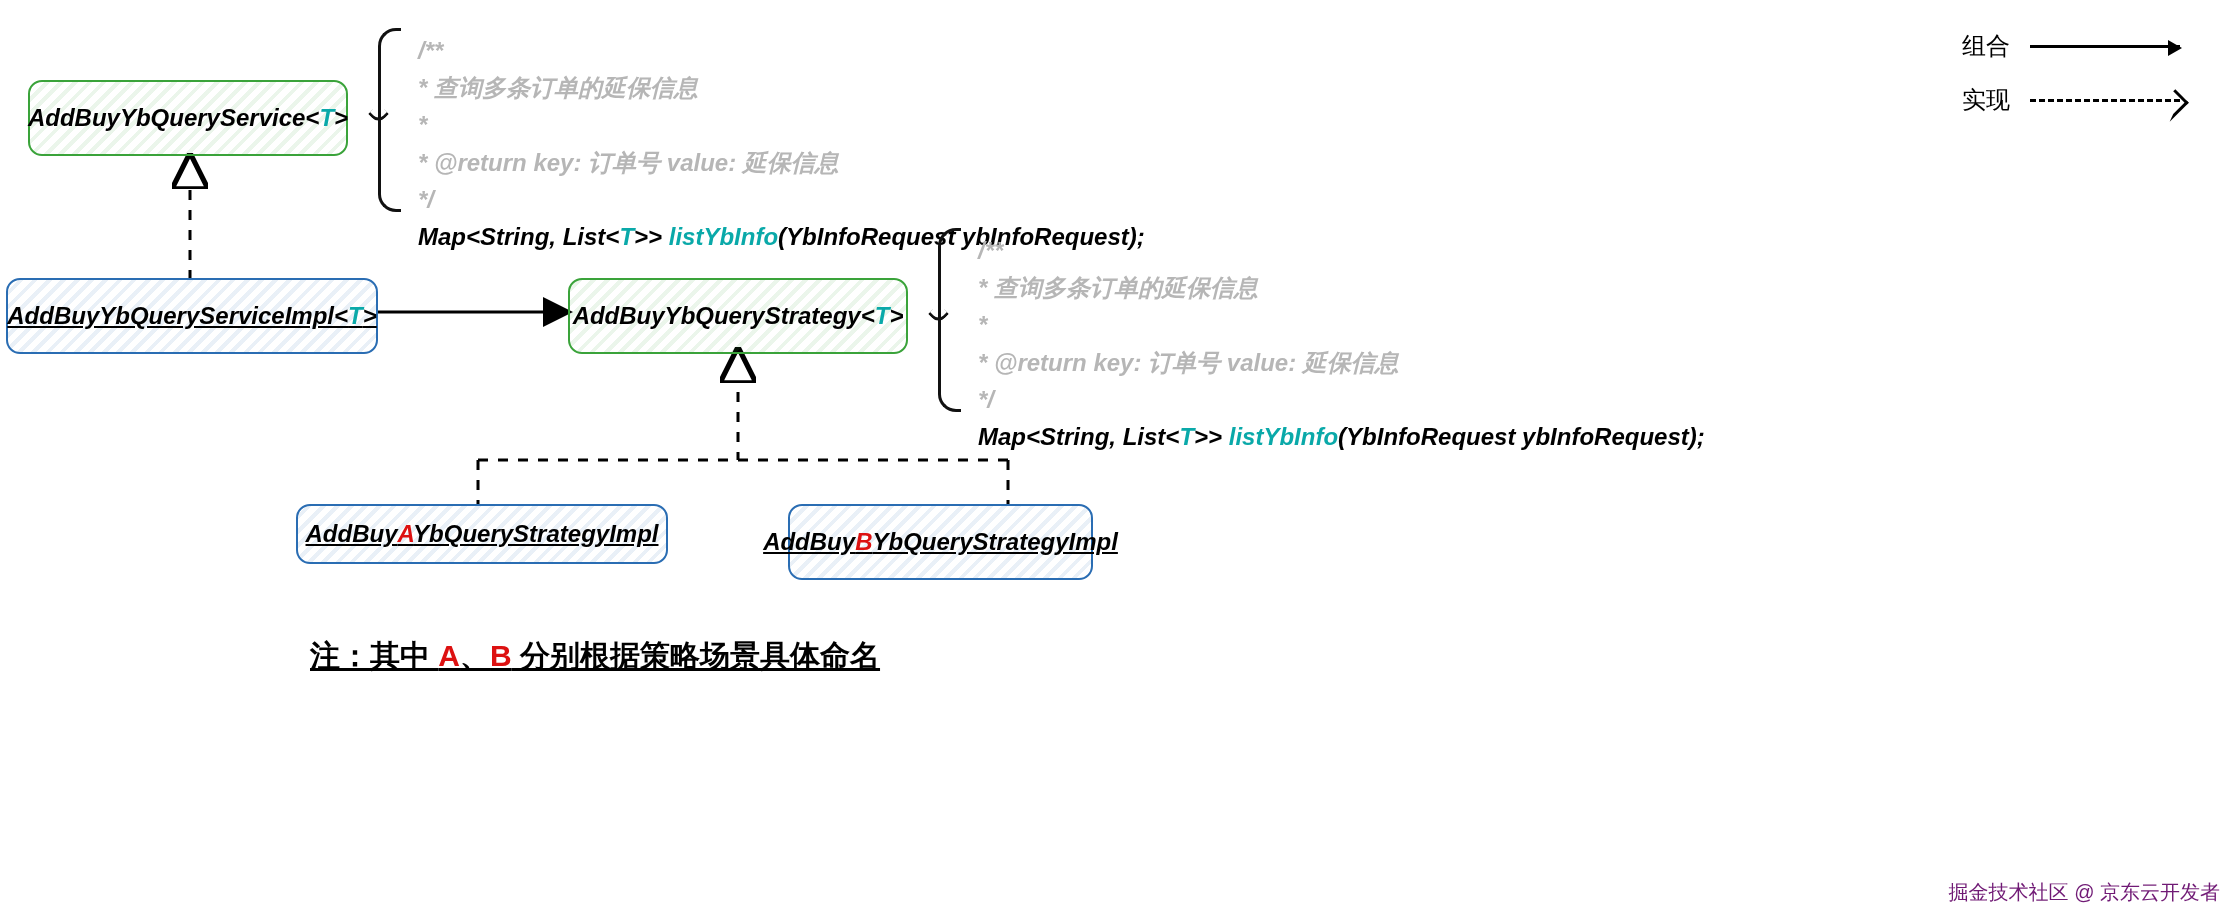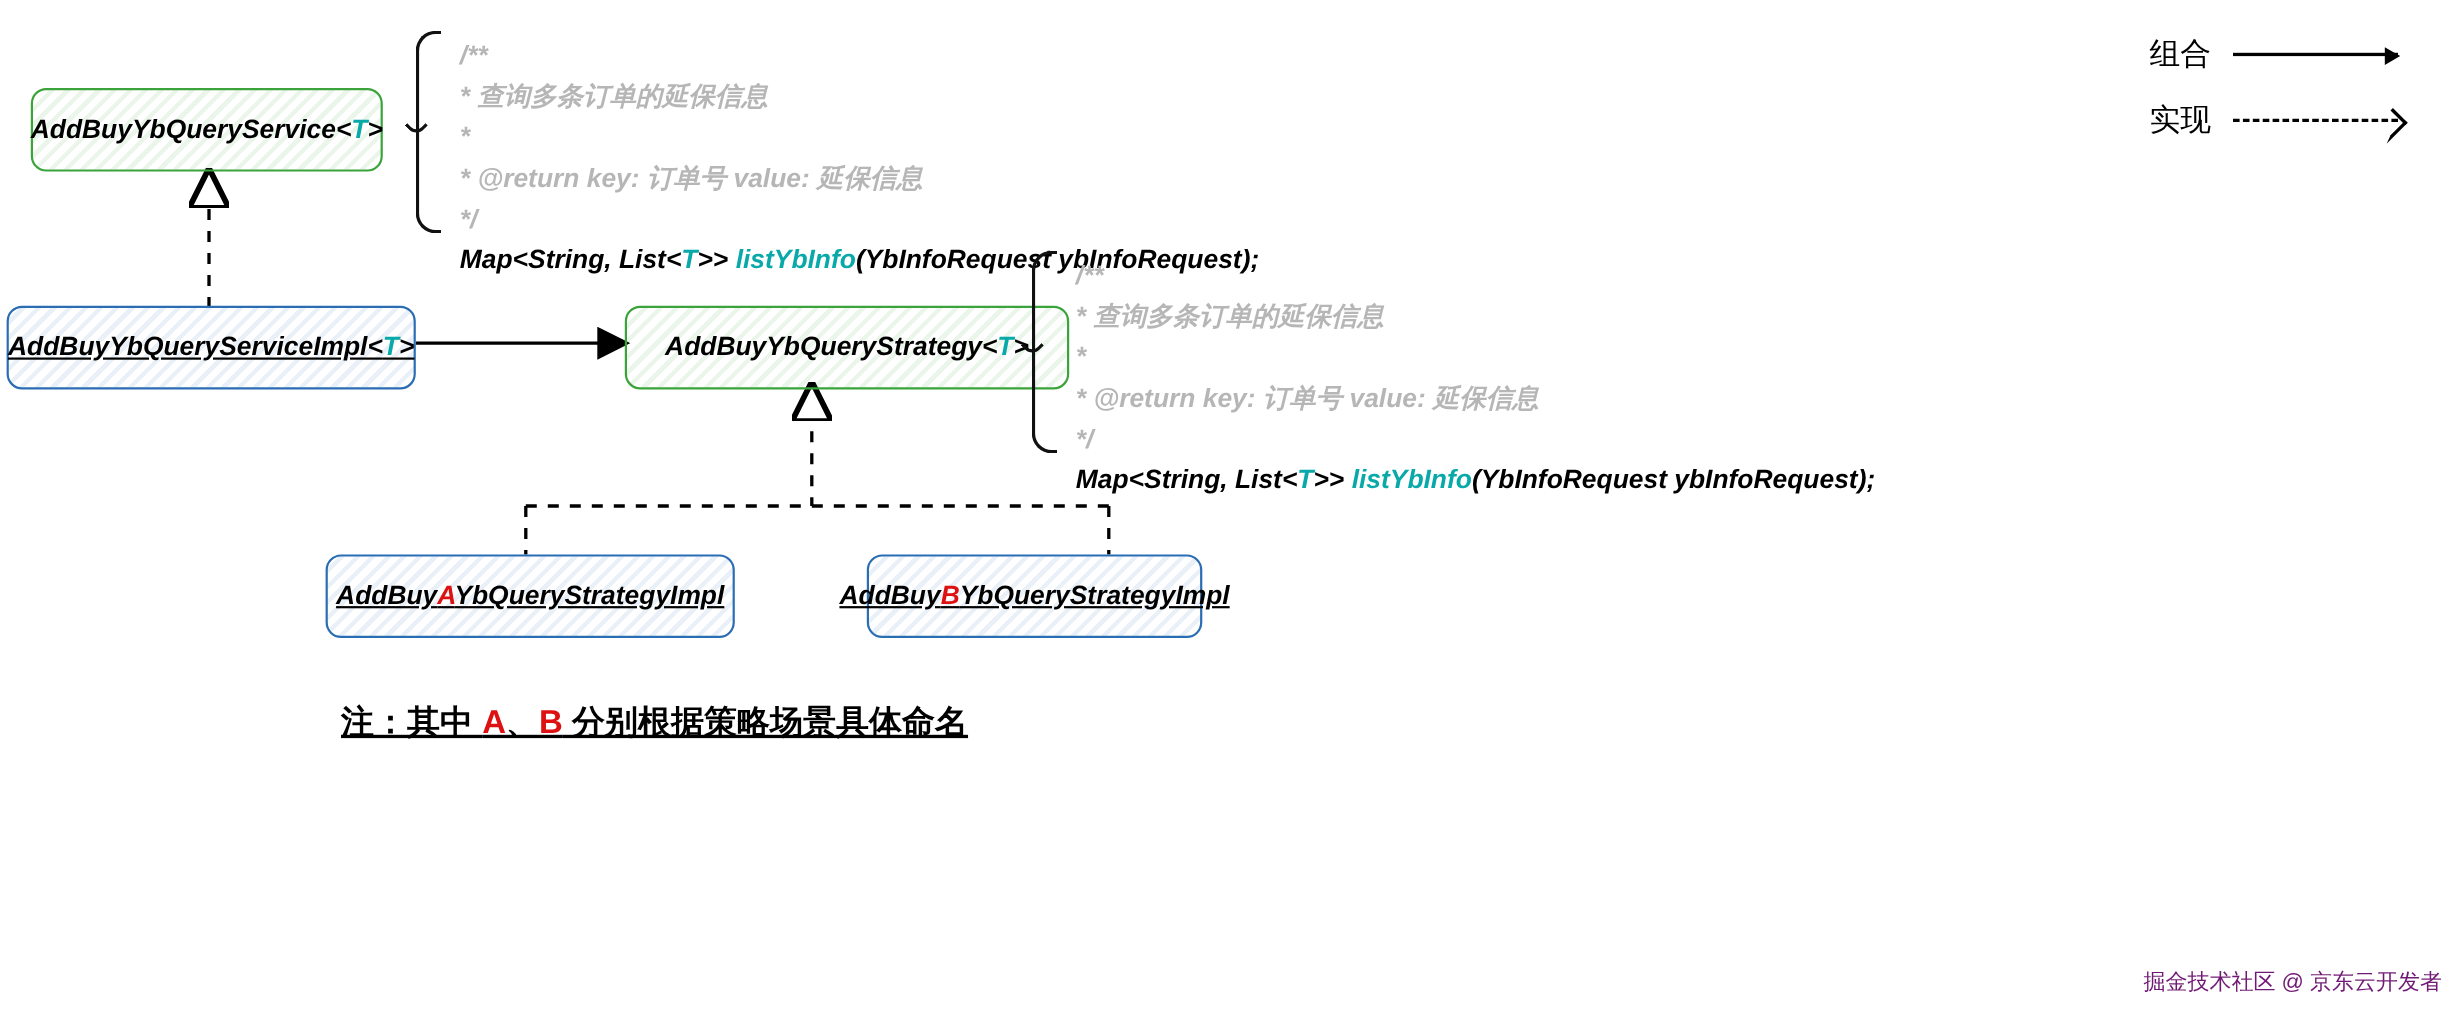--- a/index.html
+++ b/index.html
@@ -7,21 +7,21 @@
   .box{position:absolute;border:2.5px solid;border-radius:14px;display:flex;align-items:center;justify-content:center;text-align:center;font-weight:bold;font-style:italic;padding:4px 10px;box-sizing:border-box;}
   .green{border-color:#3aa33a;background:repeating-linear-gradient(-45deg,rgba(58,163,58,.10)0,rgba(58,163,58,.10)4px,transparent 4px,transparent 10px);}
   .blue{border-color:#2a6db3;background:repeating-linear-gradient(-45deg,rgba(42,109,179,.10)0,rgba(42,109,179,.10)4px,transparent 4px,transparent 10px);text-decoration:underline;}
   .t-teal{color:#0aa9a9;font-weight:bold;}
   .t-red{color:#d11;font-weight:bold;}
   .t-gray{color:#b6b6b6;}
   .code-block{position:absolute;font-style:italic;font-weight:600;line-height:1.55;}
   .brace{position:absolute;border-left:3px solid #111;border-top:3px solid #111;border-bottom:3px solid #111;border-radius:18px 0 0 18px;}
   .brace::before{content:"";position:absolute;left:-10px;top:50%;width:12px;height:12px;border-bottom:3px solid #111;border-left:3px solid #111;border-radius:0 0 0 10px;transform:translateY(-90%) rotate(-45deg);}
   .note{position:absolute;font-size:30px;font-weight:600;}
-  .legend{position:absolute;right:60px;top:30px;font-size:28px;}
+  .legend{position:absolute;right:60px;top:30px;font-size:24px;}
   .legend .row{display:flex;align-items:center;gap:20px;margin-bottom:22px;}
   .legend .line{width:150px;height:0;border-top:3px solid #000;position:relative;}
   .legend .line.dashed{border-top:3px dashed #000;}
   .legend .arrowhead{position:absolute;right:-2px;top:-8px;width:0;height:0;border-left:14px solid #000;border-top:8px solid transparent;border-bottom:8px solid transparent;}
   .legend .arrowhead.open{border-left:none;right:-2px;top:-10px;width:16px;height:16px;border-top:3px solid #000;border-right:3px solid #000;transform:rotate(45deg);}
   .watermark{position:absolute;right:20px;bottom:14px;color:#701a75;font-family:sans-serif;font-size:20px;font-style:normal;font-weight:normal;}
   svg.conn{position:absolute;top:0;left:0;width:2240px;height:920px;pointer-events:none;}
 </style>
 </head>
 <body>
@@ -50,25 +50,25 @@
   </svg>
 
   <div class="box green" style="left:28px;top:80px;width:320px;height:76px;">
     <span><span>AddBuyYbQueryService&lt;</span><span class="t-teal">T</span><span>&gt;</span></span>
   </div>
 
   <div class="box blue" style="left:6px;top:278px;width:372px;height:76px;">
     <span><span>AddBuyYbQueryServiceImpl&lt;</span><span class="t-teal">T</span><span>&gt;</span></span>
   </div>
 
-  <div class="box green" style="left:568px;top:278px;width:404px;height:76px;text-align:right;">
+  <div class="box green" style="left:568px;top:278px;width:340px;height:76px;text-align:right;">
     <span><span>AddBuyYbQueryStrategy&lt;</span><span class="t-teal">T</span><span>&gt;</span></span>
   </div>
 
-  <div class="box blue" style="left:296px;top:504px;width:372px;height:76px;">
+  <div class="box blue" style="left:296px;top:504px;width:372px;height:60px;">
     <span><span>AddBuy</span><span class="t-red">A</span><span>YbQueryStrategyImpl</span></span>
   </div>
 
   <div class="box blue" style="left:788px;top:504px;width:305px;height:76px;">
     <span><span>AddBuy</span><span class="t-red">B</span><span>YbQueryStrategyImpl</span></span>
   </div>
 
   <div class="brace" style="left:378px;top:28px;width:20px;height:178px;"></div>
   <div class="code-block" style="left:418px;top:32px;">
     <div class="t-gray">/**</div>

